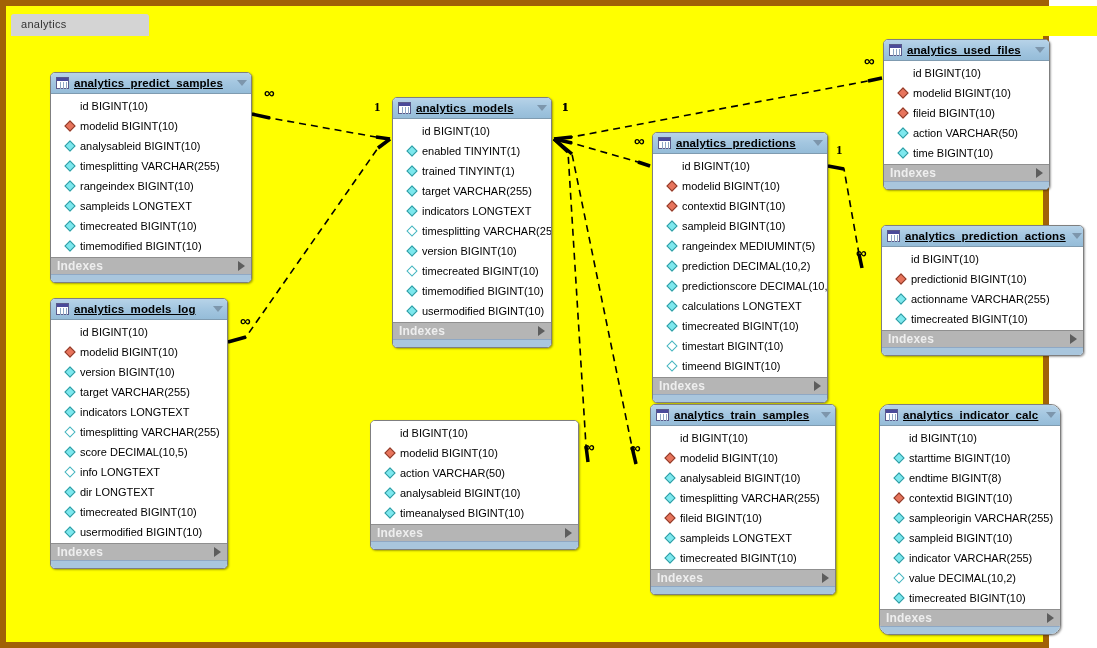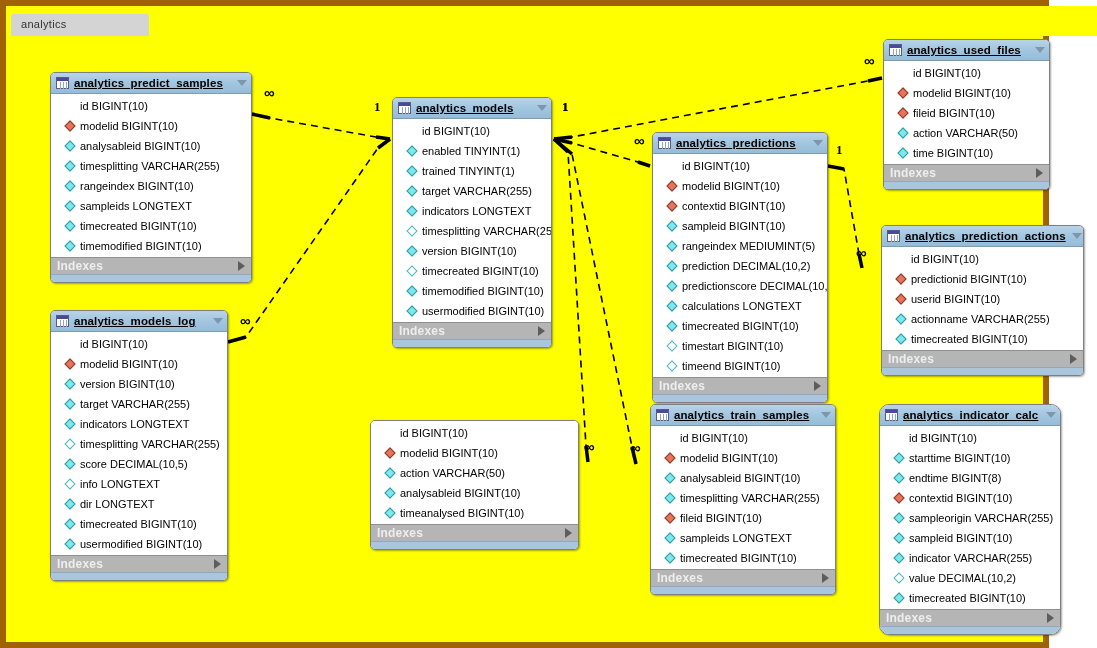--- a/index.html
+++ b/index.html
@@ -215,21 +215,21 @@
             </span>
             <span>timemodified BIGINT(10)</span>
           </div>
         </div>
         <div class="tbl-ftr">
           <span class="ftr-label">Indexes</span>
           <span class="ftr-caret"></span>
         </div>
         <div class="tbl-base"></div>
       </div>
-      <div class="tbl" style="left: 44px; top: 292px; width: 178px; margin-top: 12px;">
+      <div class="tbl" style="left: 44px; top: 292px; width: 178px;">
         <div class="tbl-hdr">
           <span class="hdr-icon"></span>
           <span class="tbl-name">analytics_models_log</span>
           <span class="hdr-caret"></span>
         </div>
         <div class="cols">
           <div class="col">
             <span class="ico ico-pk"></span>
             <span>id BIGINT(10)</span>
           </div>
@@ -501,26 +501,20 @@
         <div class="cols">
           <div class="col">
             <span class="ico ico-pk"></span>
             <span>id BIGINT(10)</span>
           </div>
           <div class="col">
             <span class="ico ico-fk">
               <span class="ico-d"></span>
             </span>
             <span>predictionid BIGINT(10)</span>
-          </div>
-          <div class="col">
-            <span class="ico ico-fk">
-              <span class="ico-d"></span>
-            </span>
-            <span>userid BIGINT(10)</span>
           </div>
           <div class="col">
             <span class="ico ico-nn">
               <span class="ico-d"></span>
             </span>
             <span>actionname VARCHAR(255)</span>
           </div>
           <div class="col">
             <span class="ico ico-nn">
               <span class="ico-d"></span>

